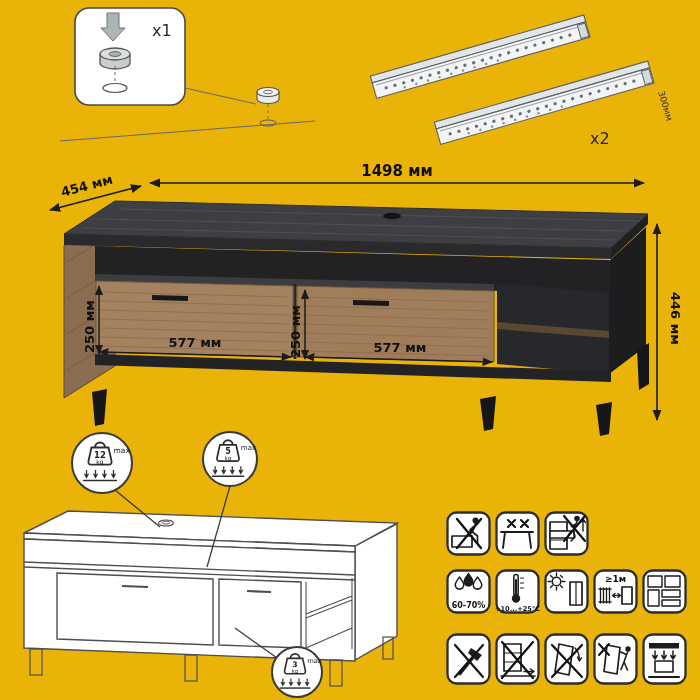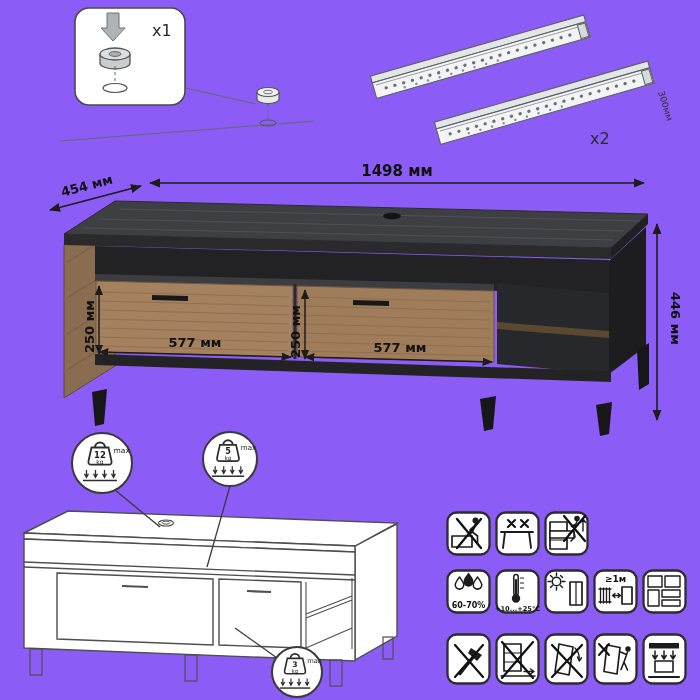--- a/index.html
+++ b/index.html
@@ -1,16 +1,16 @@
 <!DOCTYPE html>
 <html><head>
 <meta charset="utf-8">
 <style>
   html,body{margin:0;padding:0;background:#fff;}
-  .sheet{width:700px;height:700px;position:relative;background:#8b5cf6;overflow:hidden;
+  .sheet{width:700px;height:700px;position:relative;background:#eab308;overflow:hidden;
          font-family:"DejaVu Sans","Liberation Sans",sans-serif;}
   svg text{font-family:"DejaVu Sans","Liberation Sans",sans-serif;}
   .qty{font-size:16px;fill:#2a2a2a;}
   .dim{font-size:13px;font-weight:bold;fill:#111;}
   .dimBig{font-size:15px;font-weight:bold;fill:#111;}
   .tiny{font-size:9px;fill:#333;}
   .wlabel{font-weight:bold;fill:#1c1c1c;}
 </style>
 </head>
 <body>

